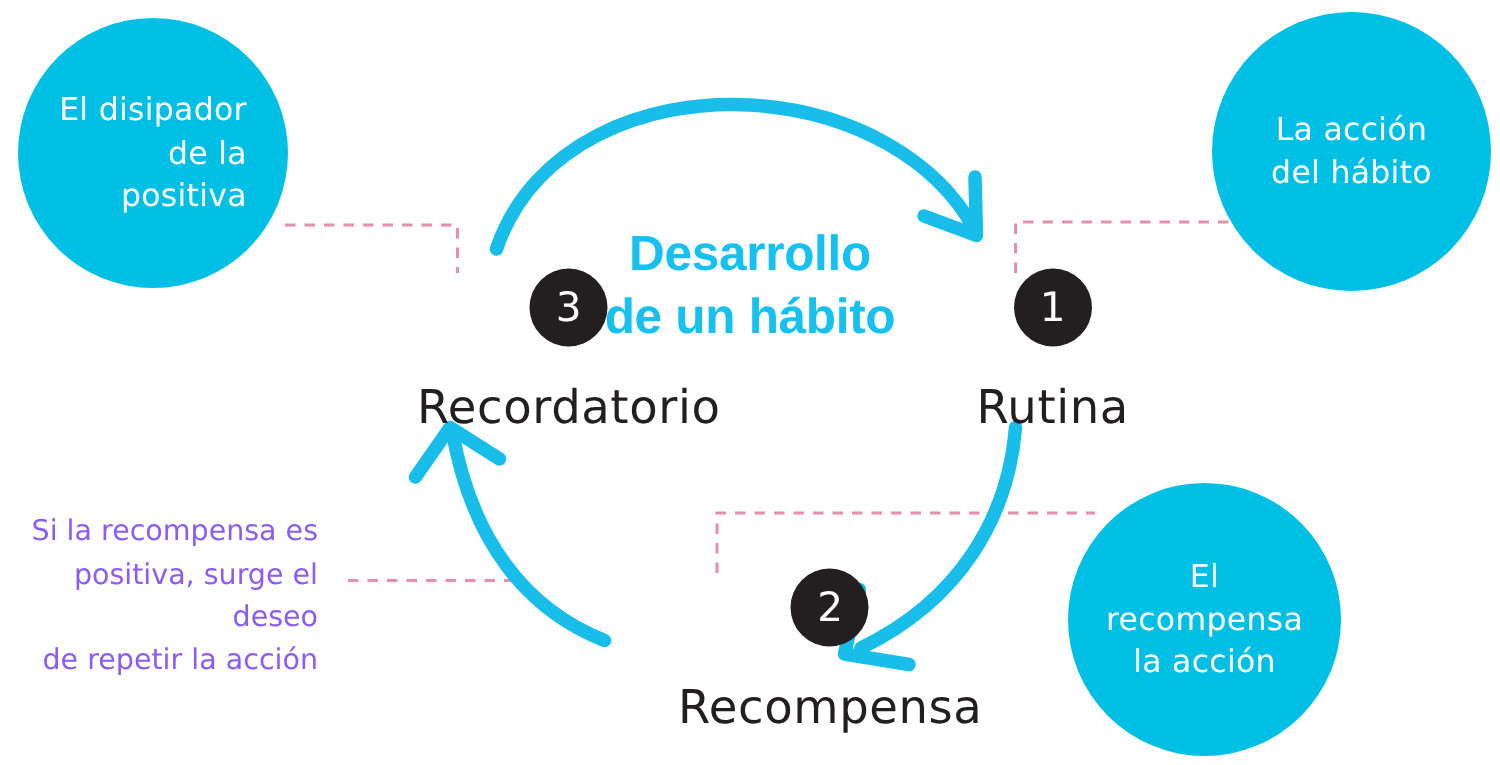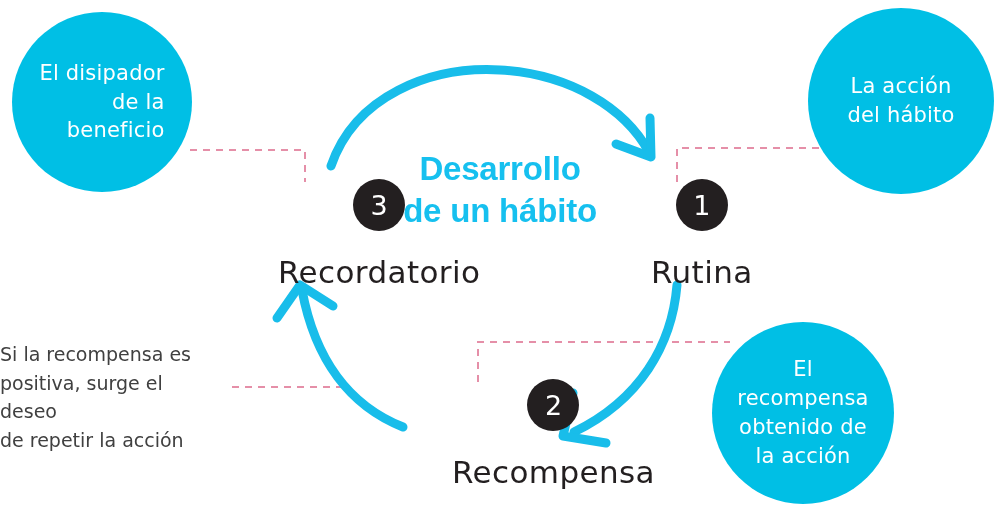--- a/index.html
+++ b/index.html
@@ -95,22 +95,22 @@
     line-height: 1.26;
     letter-spacing: -0.2px;
   }
 
   
   #side-note {
     position: absolute;
     left: 0px;
     top: 340px;
     width: 212px;
-    text-align: left;
-    color: #404040;
+    text-align: right;
+    color: #8b5cf6;
     font-family: "DejaVu Sans", sans-serif;
     font-size: 19px;
     line-height: 1.5;
   }
 </style>
 </head>
 <body>
 
 <div id="canvas">
 
@@ -137,35 +137,34 @@
     <g>
       <path d="M 403 427 C 350 406 315 360 302 290" fill="none" stroke="#18bdea" stroke-width="9" stroke-linecap="round"></path>
       <path d="M 277 318 L 300 285 L 333 306" fill="none" stroke="#18bdea" stroke-width="9" stroke-linecap="round" stroke-linejoin="round"></path>
     </g>
   </svg>
 
   <div class="bubble" id="bubble-trigger">
     <span>
       <span>El disipador</span>
       <span>de la</span>
-      <span>beneficio</span>
+      <span>positiva</span>
     </span>
   </div>
 
   <div class="bubble" id="bubble-routine">
     <span>
       <span>La acción</span>
       <span>del hábito</span>
     </span>
   </div>
 
   <div class="bubble" id="bubble-reward">
     <span>
       <span>El recompensa</span>
-      <span>obtenido de</span>
       <span>la acción</span>
     </span>
   </div>
 
   <div class="step" id="step-3">
     <div class="step-badge">3</div>
     <div class="step-label">Recordatorio</div>
   </div>
 
   <div class="step" id="step-1">

